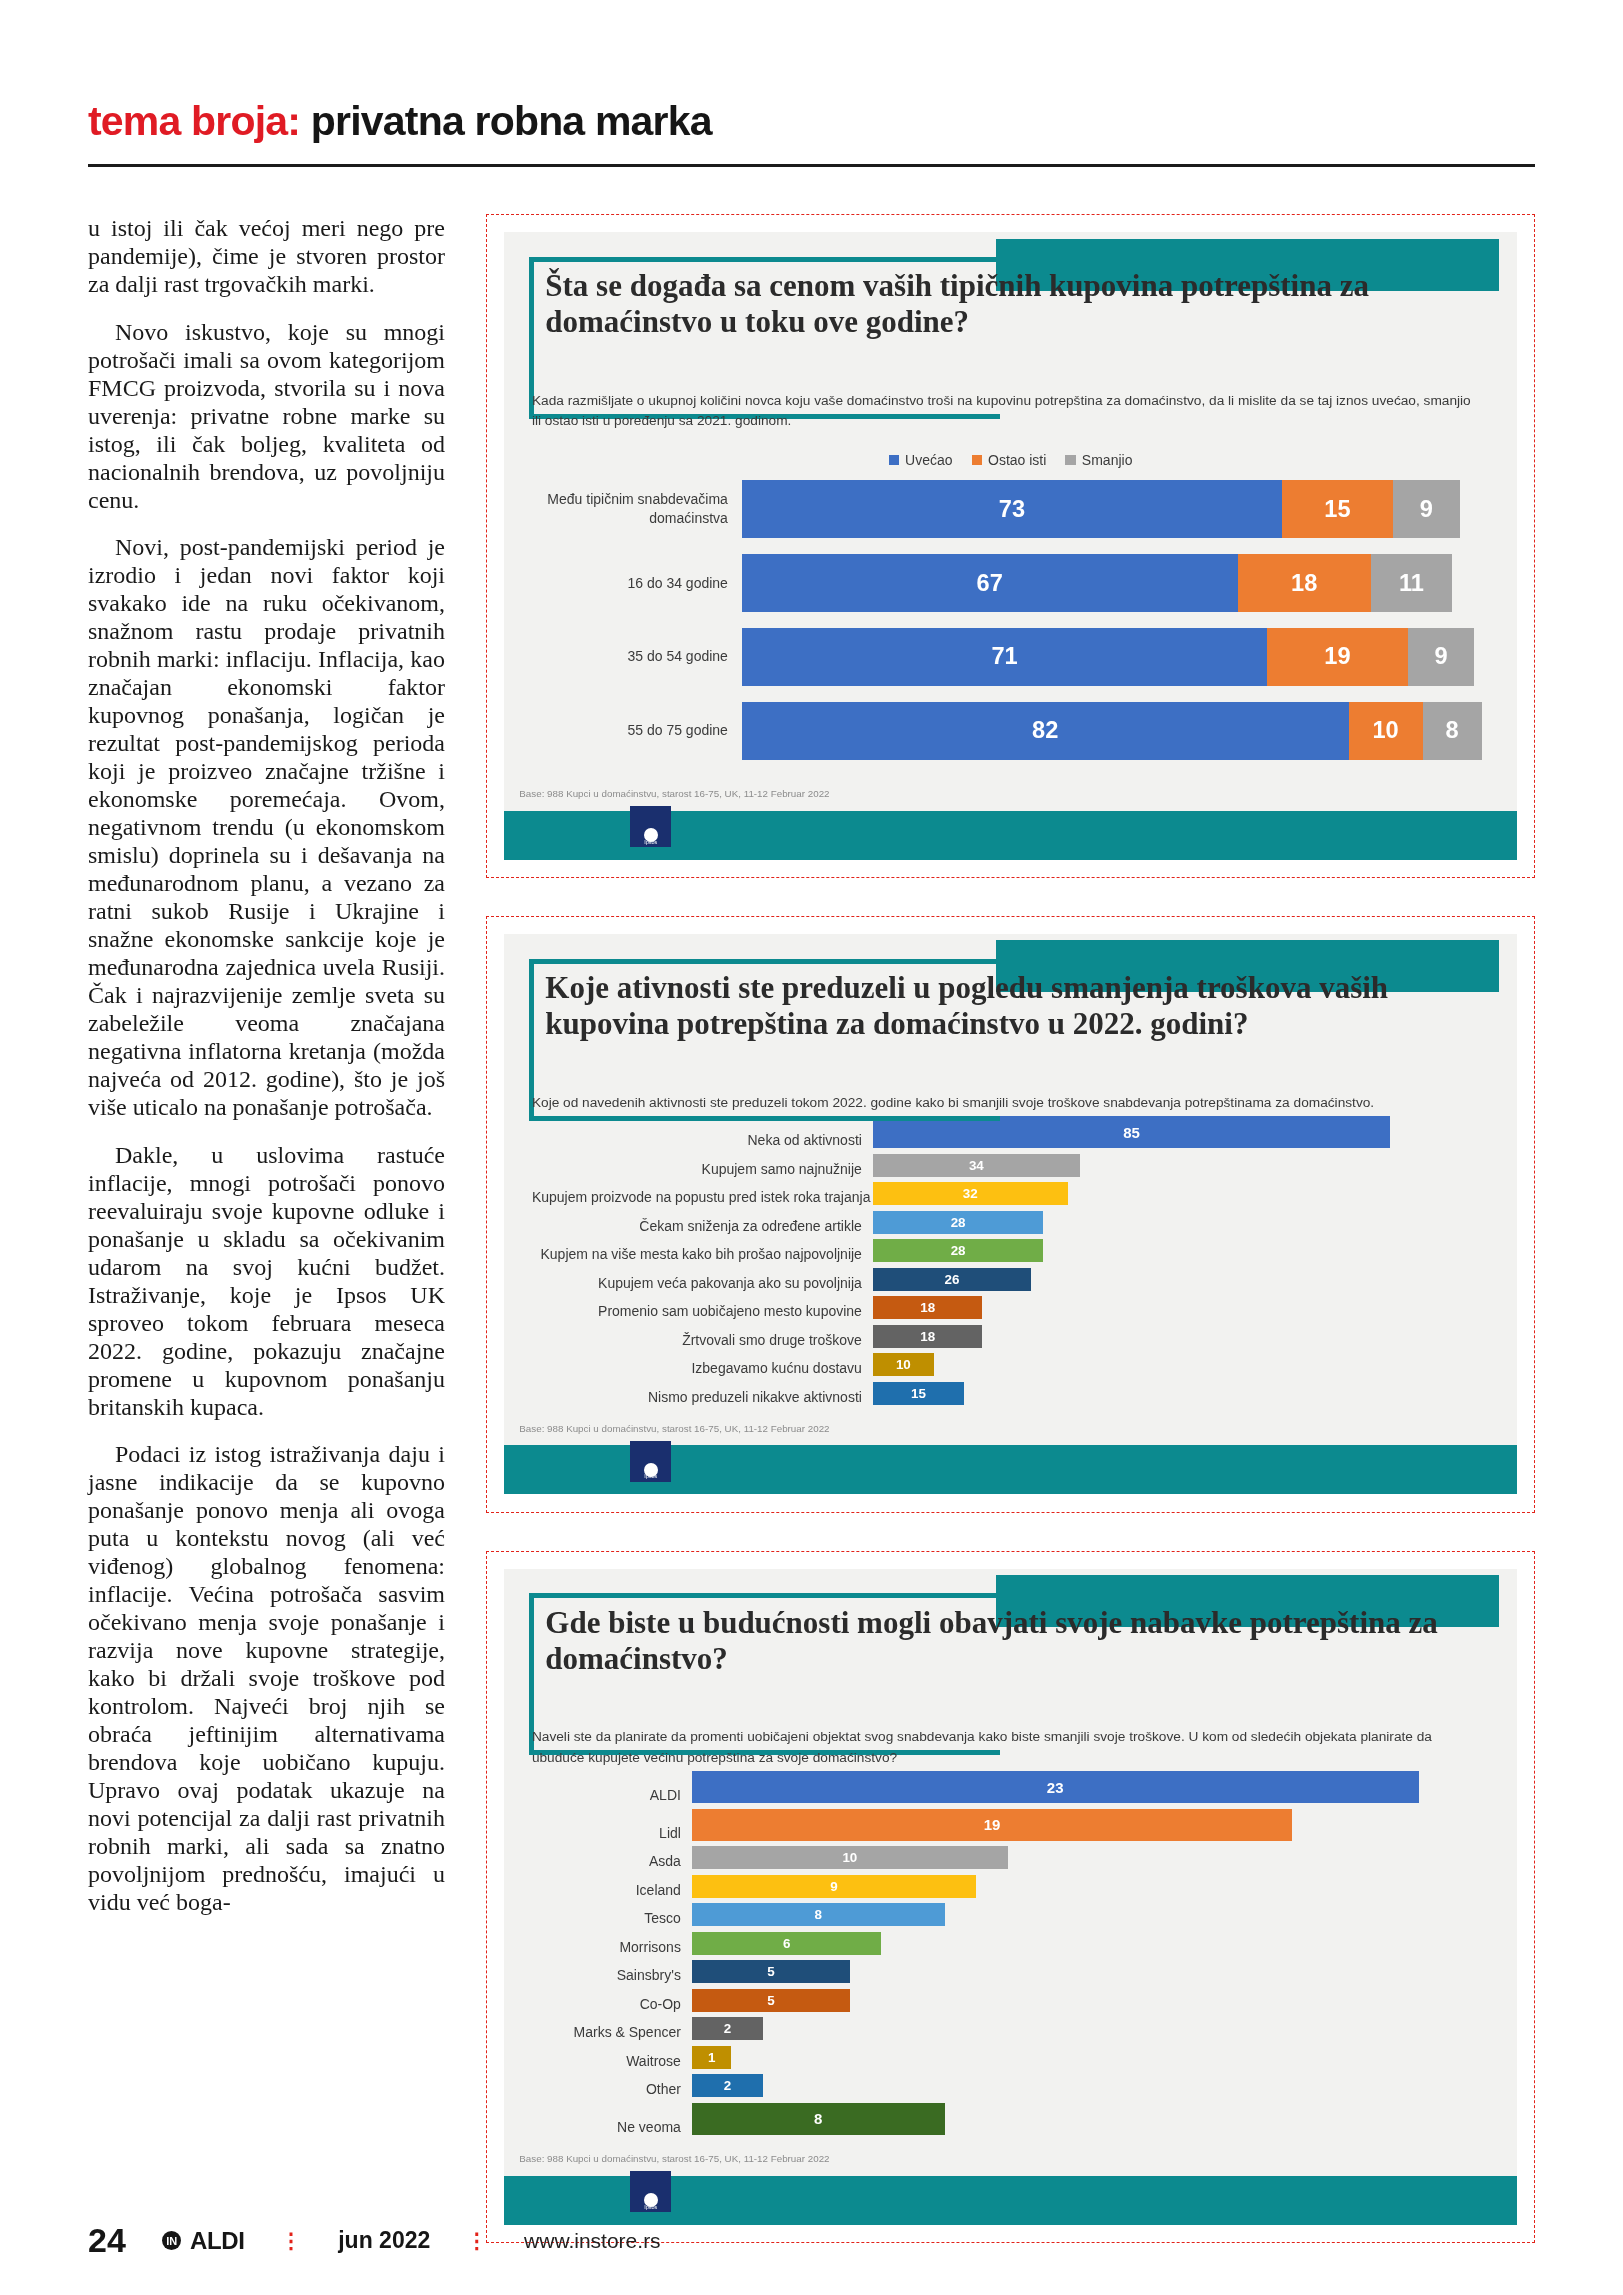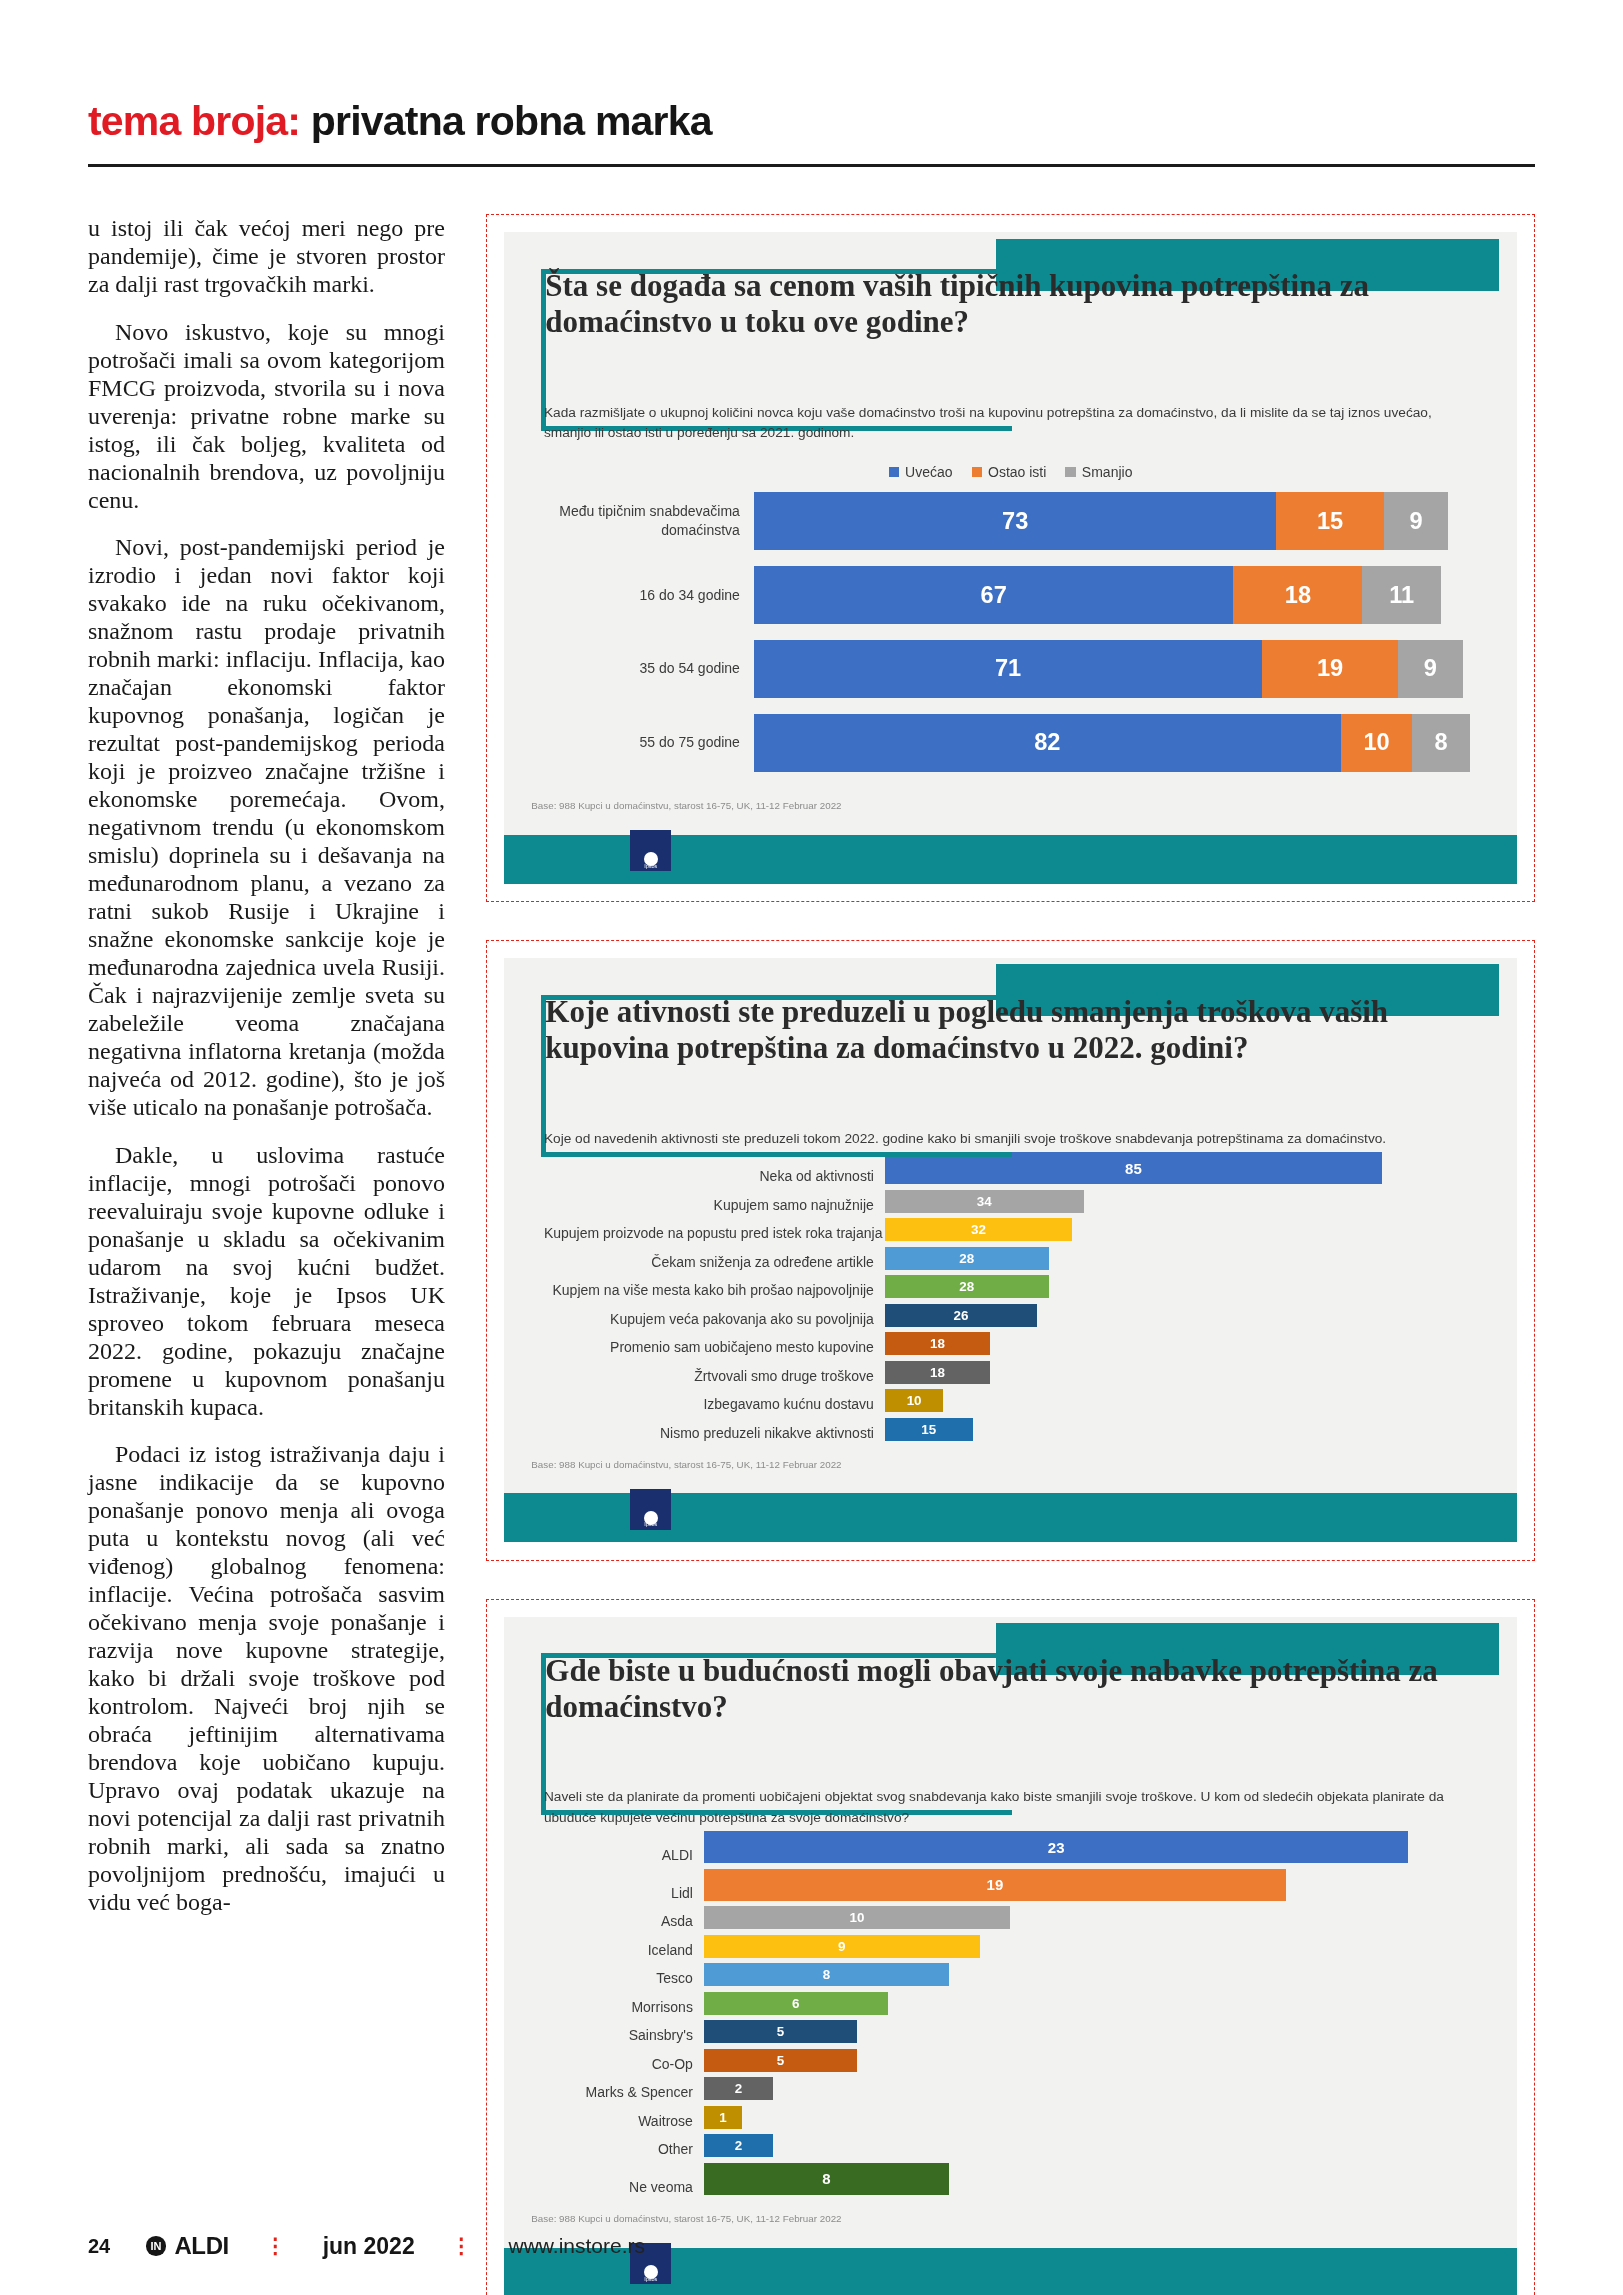--- a/index.html
+++ b/index.html
@@ -22,21 +22,21 @@
   .col-charts{flex:1 1 auto;}
 
   .col-text p{margin:0;font-size:24px;line-height:28px;text-align:justify;
       -webkit-hyphens:none;hyphens:none;font-family:"Liberation Serif",serif;}
   .col-text p + p{text-indent:27px;margin-top:19.6px;}
 
   
   .chart-card{position:relative;border:1.6px dashed #e2231a;box-sizing:border-box;
       background:#ffffff;margin-bottom:38px;padding:0;}
   .card-inner{position:relative;background:#f2f2f0;margin:17.3px 17.3px 0 17.3px;
-      padding:16px;min-height:7.9px;}
+      padding:4px;min-height:7.9px;}
   .teal-block{position:absolute;top:6.3px;right:17.3px;width:503px;height:52px;
       background:#0c8a8f;z-index:2;}
   .title-frame{position:relative;z-index:3;margin:20.4px 0 0 20.4px;width:471px;
       border:5.5px solid #0c8a8f;border-right:none;box-sizing:border-box;height:162px;}
   .chart-title{position:absolute;z-index:4;top:36px;left:41px;right:31px;
       font-family:"Liberation Serif",serif;font-weight:bold;font-size:31px;
       line-height:36px;color:#2b2b2b;}
   .chart-sub{position:relative;z-index:4;margin:-28px 31px 0 23.6px;
       font-family:"Liberation Sans",sans-serif;font-size:13.7px;line-height:20.4px;
       color:#3a3a3a;}
@@ -80,21 +80,21 @@
       background:#1a2f6e;display:flex;align-items:flex-end;justify-content:center;}
   .ipsos-dot{width:14px;height:14px;border-radius:50%;background:#ffffff;
       margin-bottom:4.7px;}
   .ipsos-word{position:absolute;bottom:2.4px;left:0;right:0;text-align:center;
       font-family:"Liberation Sans",sans-serif;font-size:5.5px;color:#ffffff;}
 
   
   .page-footer{position:absolute;left:88px;right:88px;bottom:35px;
       display:flex;align-items:center;gap:36px;
       font-family:"Liberation Sans",sans-serif;}
-  .pf-num{font-weight:bold;font-size:20px;color:#161616;}
+  .pf-num{font-weight:bold;font-size:34px;color:#161616;}
   .pf-brand{display:flex;align-items:center;gap:8.6px;}
   .pf-in{width:19.6px;height:19.6px;border-radius:50%;background:#161616;color:#fff;
       font-weight:bold;font-size:11px;display:flex;align-items:center;
       justify-content:center;}
   .pf-store{font-weight:bold;font-size:24px;color:#161616;letter-spacing:-0.4px;}
   .pf-sep{color:#e2231a;font-size:21px;font-weight:bold;letter-spacing:0.8px;}
   .pf-date{font-weight:bold;font-size:23px;color:#161616;}
   .pf-url{font-size:21px;color:#222;}
 </style>
 </head>

